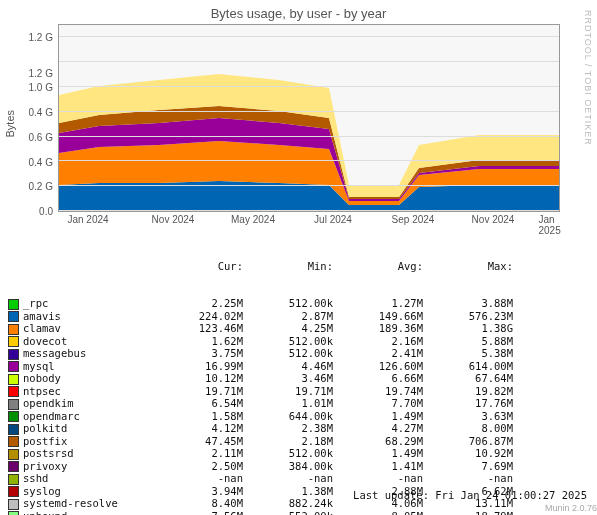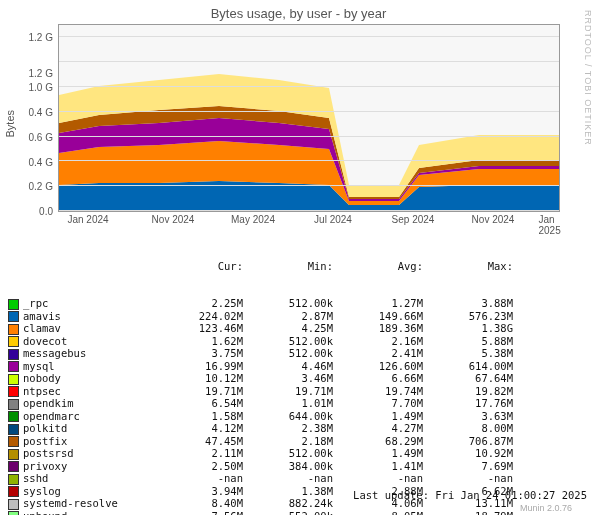--- a/index.html
+++ b/index.html
@@ -8,21 +8,21 @@
 .watermark{position:absolute;right:4px;top:10px;writing-mode:vertical-rl;font-size:9px;color:#bbb;letter-spacing:1px}
 .ylabel{position:absolute;left:4px;top:110px;writing-mode:vertical-rl;transform:rotate(180deg);font-size:11px;color:#555}
 .plot{position:absolute;left:58px;top:24px;width:500px;height:186px;border:1px solid #999;background:#f7f7f7}
 .grid-h{position:absolute;left:0;width:100%;border-top:1px solid #ddd}
 .ytick{position:absolute;right:544px;width:40px;text-align:right;font-size:10px;color:#555}
 .xtick{position:absolute;top:214px;font-size:10px;color:#555;transform:translateX(-50%)}
 .legend{position:absolute;left:8px;top:236px;font-family:monospace;font-size:10.5px;line-height:12.2px;white-space:pre;color:#111}
 .sw{display:inline-block;width:9px;height:9px;border:1px solid #333;margin-right:4px;vertical-align:middle}
 .hdr{color:#111}
 .footer{position:absolute;right:10px;bottom:14px;font-family:monospace;font-size:10.5px;color:#111}
-.munin{position:absolute;right:25px;bottom:2px;font-size:9px;color:#aaa}
+.munin{position:absolute;right:0;bottom:2px;font-size:9px;color:#aaa}
 </style>
 </head>
 <body>
 
 <div class="container">
   <div class="title">Bytes usage, by user - by year</div>
   <div class="watermark">RRDTOOL / TOBI OETIKER</div>
   <div class="ylabel">Bytes</div>
 
   <div class="plot">

